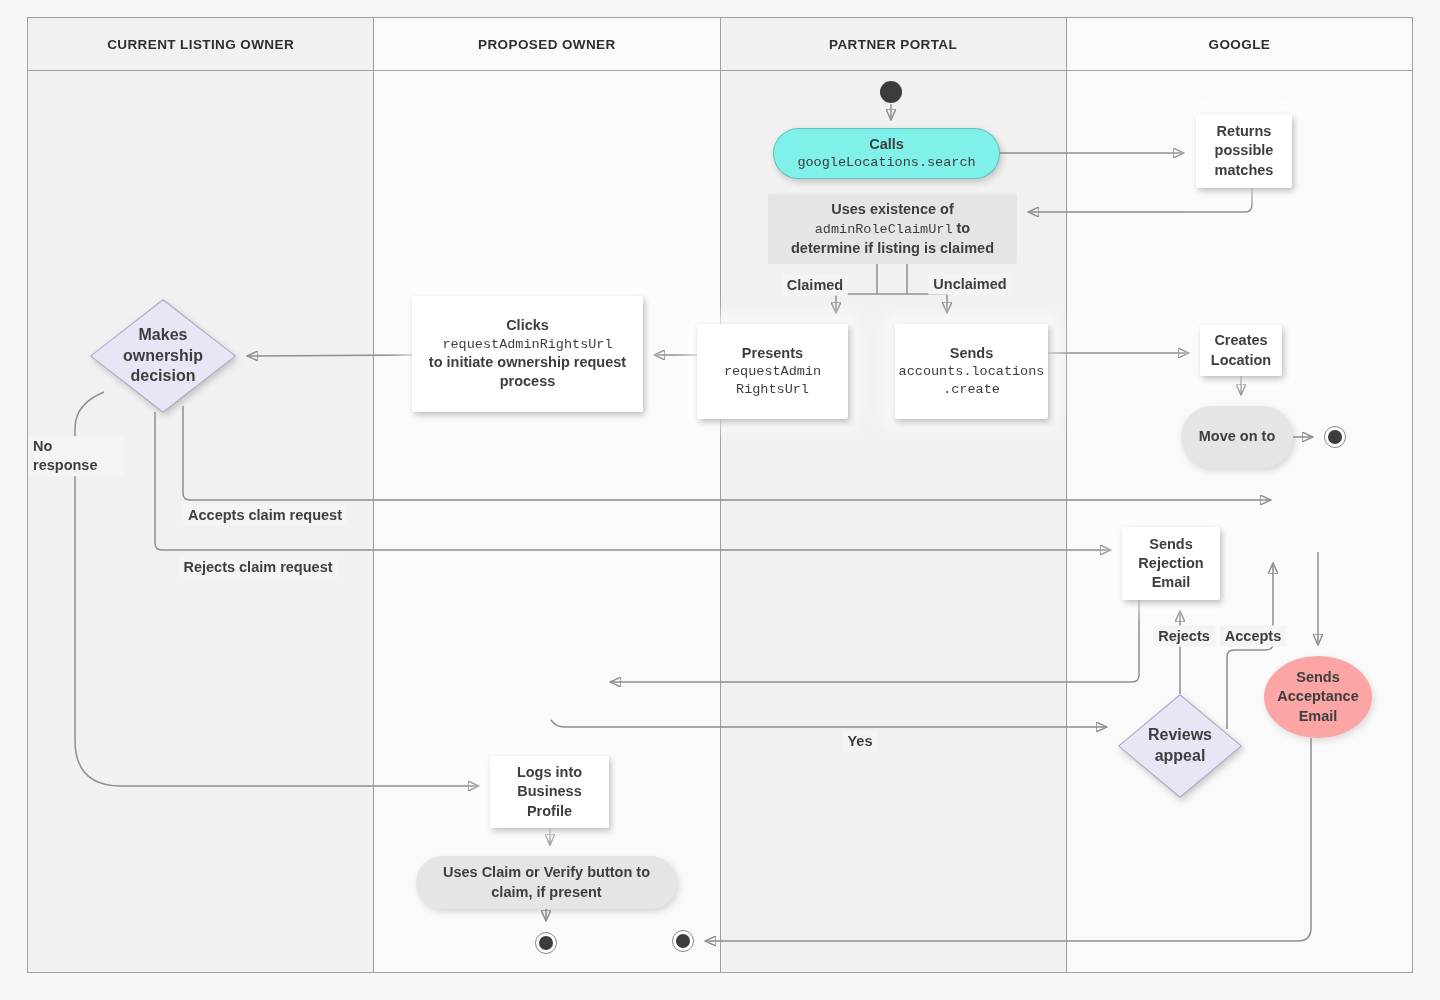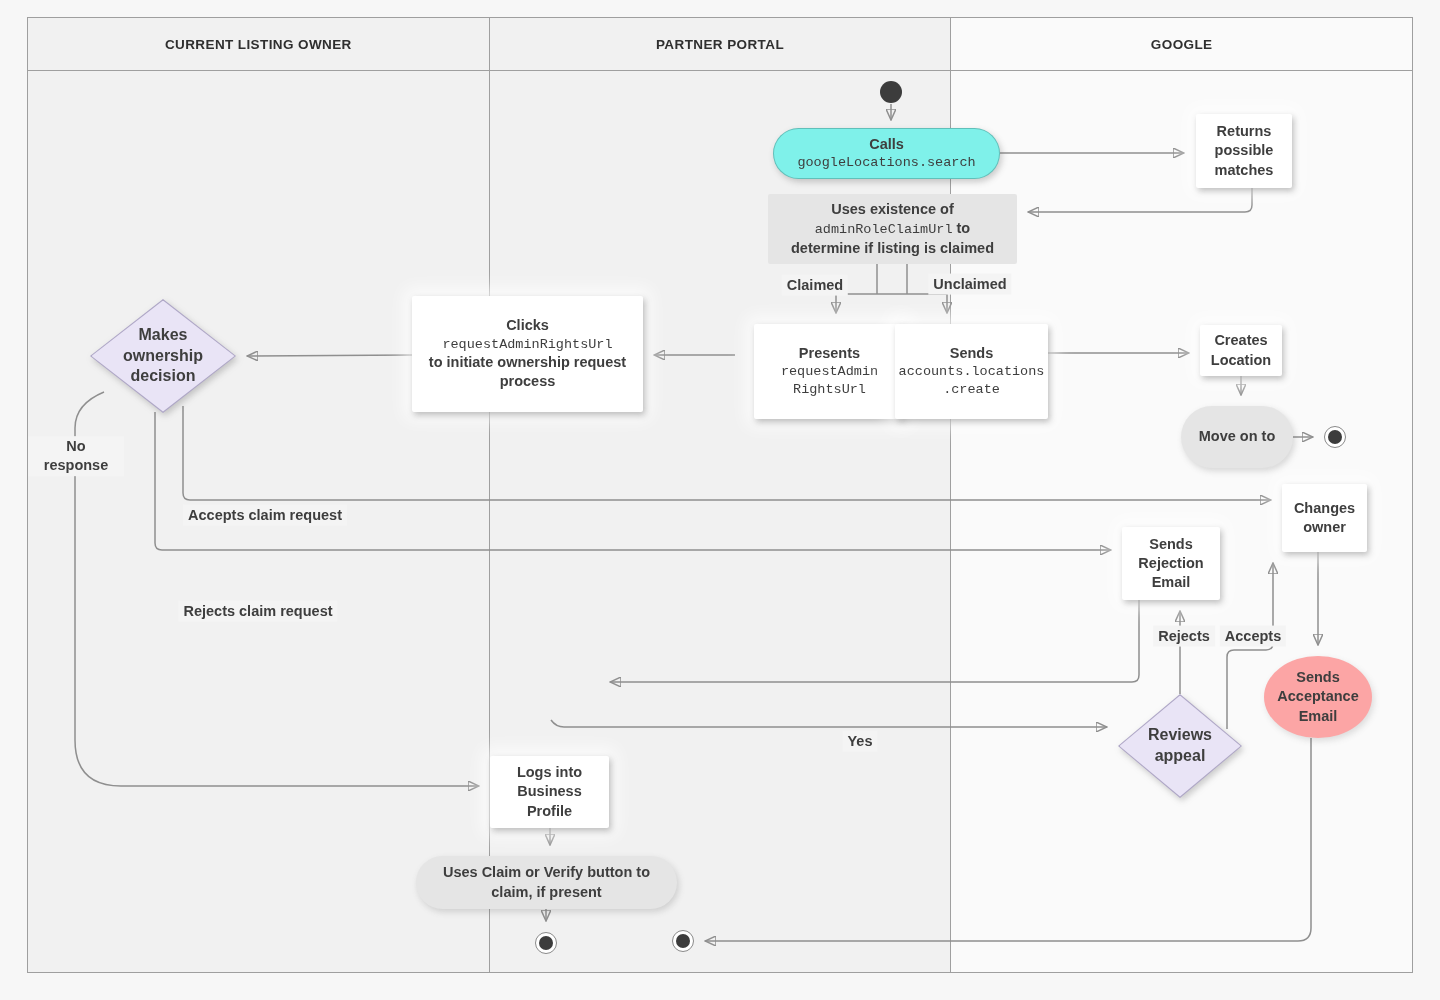--- a/index.html
+++ b/index.html
@@ -65,30 +65,33 @@
     position:absolute; z-index:2; width:22px; height:22px; border-radius:50%;
     background:#fff; border:1.5px solid #8a8a8a; box-sizing:border-box;
   }
   .end-dot::after { content:""; position:absolute; inset:3px; border-radius:50%; background:#3c3c3c; }
   
   .elabel {
     position:absolute; z-index:2; transform:translate(-50%,-50%);
     background:#f4f4f4; padding:1px 5px; font-weight:bold; font-size:14.5px;
     color:#3e3e3e; white-space:nowrap; line-height:1.3;
   }
-  .elabel.wrap { white-space:normal; width:86px; text-align:center; }
+  .elabel.wrap { white-space:normal; width:86px; }
 </style>
 </head>
 <body>
 
 <div class="canvas">
 
   <div class="table">
     <div class="lane lane-dark">
       <div class="hdr">CURRENT LISTING OWNER</div>
+    </div>
+    <div class="lane lane-light">
+      <div class="hdr">PROPOSED OWNER</div>
     </div>
     <div class="lane lane-dark">
       <div class="hdr">PARTNER PORTAL</div>
     </div>
     <div class="lane lane-light">
       <div class="hdr">GOOGLE</div>
     </div>
   </div>
 
   <svg class="edges" width="1440" height="1000" viewBox="0 0 1440 1000">
@@ -133,21 +136,21 @@
   <div class="node box" style="left:1196px; top:114px; width:96px; height:74px;">
     <span>Returns possible matches</span>
   </div>
 
   <div class="node lav" style="left:768px; top:194px; width:249px; height:70px;">
     <span>Uses existence of</span>
     <span><span class="mono inline">adminRoleClaimUrl</span> <span>to</span></span>
     <span>determine if listing is claimed</span>
   </div>
 
-  <div class="node box" style="left:754px; top:324px; width:151px; height:95px;">
+  <div class="node box" style="left:697px; top:324px; width:151px; height:95px;">
     <span>Presents</span>
     <span class="mono">requestAdmin</span>
     <span class="mono">RightsUrl</span>
   </div>
 
   <div class="node box" style="left:895px; top:324px; width:153px; height:95px;">
     <span>Sends</span>
     <span class="mono">accounts.locations</span>
     <span class="mono">.create</span>
   </div>
@@ -166,23 +169,20 @@
 
   <div class="node box" style="left:1200px; top:325px; width:82px; height:51px;">
     <span>Creates Location</span>
   </div>
 
   <div class="node pill-pink" style="left:1181px; top:406px; width:112px; height:62px;">
     <span>Move on to</span>
   </div>
   <div class="end-dot" style="left:1324px; top:426px;"></div>
 
-  <div class="node box" style="left:1282px; top:484px; width:85px; height:68px;">
-    <span>Changes owner</span>
-  </div>
 
   <div class="node box" style="left:1122px; top:527px; width:98px; height:73px;align-items:flex-end;">
     <span>Sends Rejection Email</span>
   </div>
 
   <div class="node ellipse" style="left:1264px; top:656px; width:108px; height:82px;">
     <span>Sends Acceptance Email</span>
   </div>
 
   <div class="diamond lavd" style="left:1118px; top:694px; width:124px; height:104px;">
@@ -200,18 +200,18 @@
     <span style="max-width:235px;">Uses Claim or Verify button to claim, if present</span>
   </div>
 
   <div class="end-dot" style="left:535px; top:932px;"></div>
   <div class="end-dot" style="left:672px; top:930px;"></div>
 
   <div class="elabel" style="left:815px; top:285px;">Claimed</div>
   <div class="elabel" style="left:970px; top:284px;">Unclaimed</div>
   <div class="elabel wrap" style="left:76px; top:456px;">No response</div>
   <div class="elabel" style="left:265px; top:515px;">Accepts claim request</div>
-  <div class="elabel" style="left:258px; top:567px;margin-top:44px;">Rejects claim request</div>
+  <div class="elabel" style="left:258px; top:567px;">Rejects claim request</div>
   <div class="elabel" style="left:1184px; top:636px;">Rejects</div>
   <div class="elabel" style="left:1253px; top:636px;">Accepts</div>
   <div class="elabel" style="left:860px; top:741px;">Yes</div>
 
 </div>
 
 </body></html>

